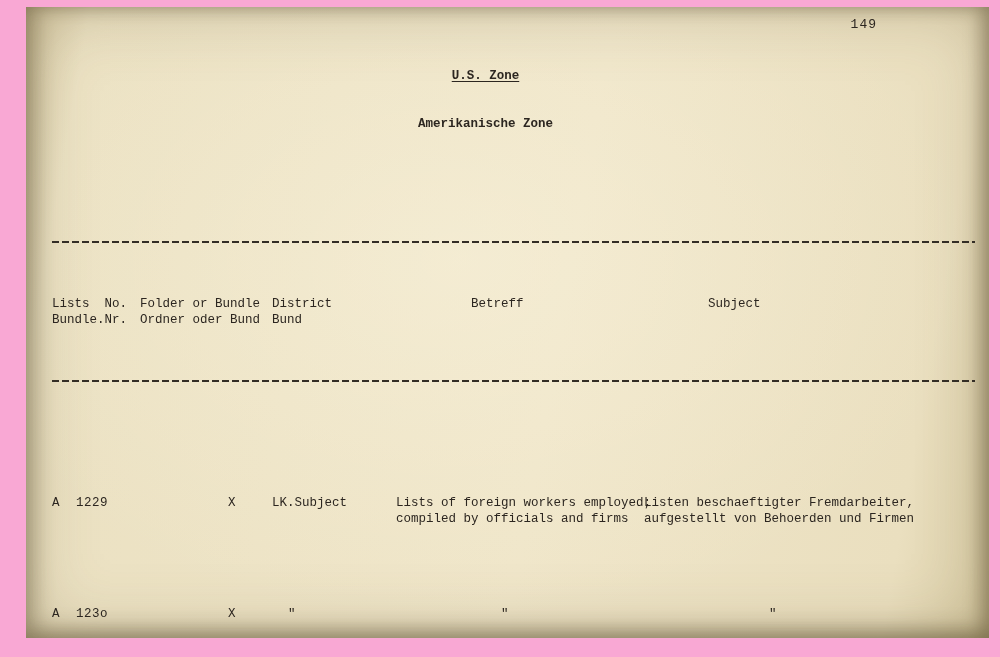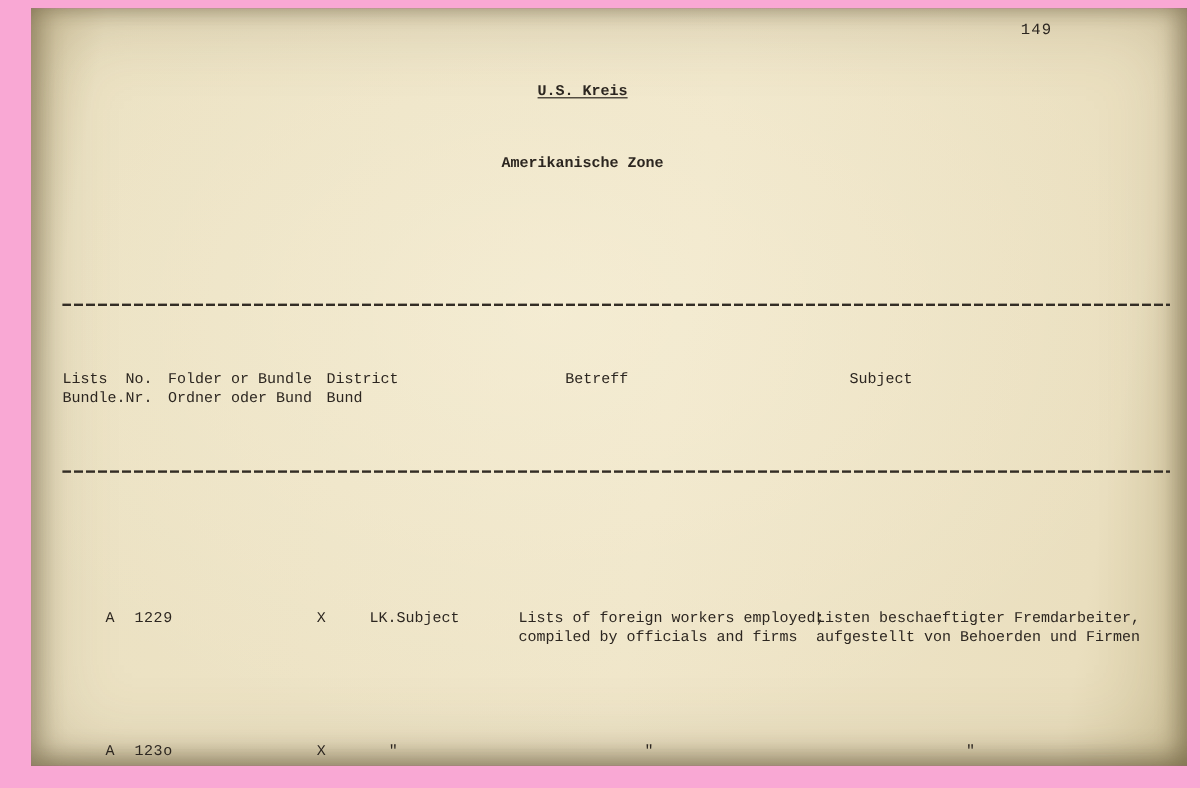--- a/index.html
+++ b/index.html
@@ -46,21 +46,21 @@
   .title-block {
     padding-top: 28px;
     text-align: center;
     transform: translateX(-22px);
   }
   .zone-title {
     font-weight: bold;
     text-decoration: underline;
     text-underline-offset: 2px;
   }
-  .zone-subtitle { font-weight: bold; margin-top: 12px; }
+  .zone-subtitle { font-weight: bold; }
 
   .content {
     padding-left: 26px;
     padding-right: 14px;
   }
   .dashed-line {
     height: 2px;
     background: repeating-linear-gradient(90deg, #332d25 0 7px, rgba(0,0,0,0) 7px 10px);
   }
   .sep-top { margin-top: 27px; }
@@ -71,37 +71,37 @@
     grid-template-columns: 88px 132px 124px 248px 1fr;
     align-items: start;
   }
   .header-row { margin-top: 4px; }
   .cell { white-space: pre; }
   .hdr { white-space: pre; }
   .hdr.subject { padding-left: 64px; }
   .hdr.betreff { padding-left: 75px; }
 
   .table-body { margin-top: 32px; }
-  .table-row { margin-bottom: 30px; margin-left: 36px; }
+  .table-row { margin-bottom: 30px; }
   .cell.folder { padding-left: 88px; }
   .cell.subject.ditto { padding-left: 105px; }
   .cell.betreff.ditto { padding-left: 125px; }
   .cell.district.ditto { padding-left: 16px; }
   .cell.item { letter-spacing: 0.5px; }
 </style>
 </head>
 <body>
 
 <div id="page-frame">
   <div class="paper">
 
     <div class="page-number">149</div>
 
     <div class="title-block">
-      <div class="zone-title">U.S. Kreis</div>
+      <div class="zone-title">U.S. Zone</div>
       <div class="zone-subtitle">Amerikanische Zone</div>
     </div>
 
     <div class="content">
 
       <div class="dashed-line sep-top"></div>
 
       <div class="grid-row header-row">
         <div class="hdr item"><span>Lists  No.</span>
 <span>Bundle.Nr.</span></div>

